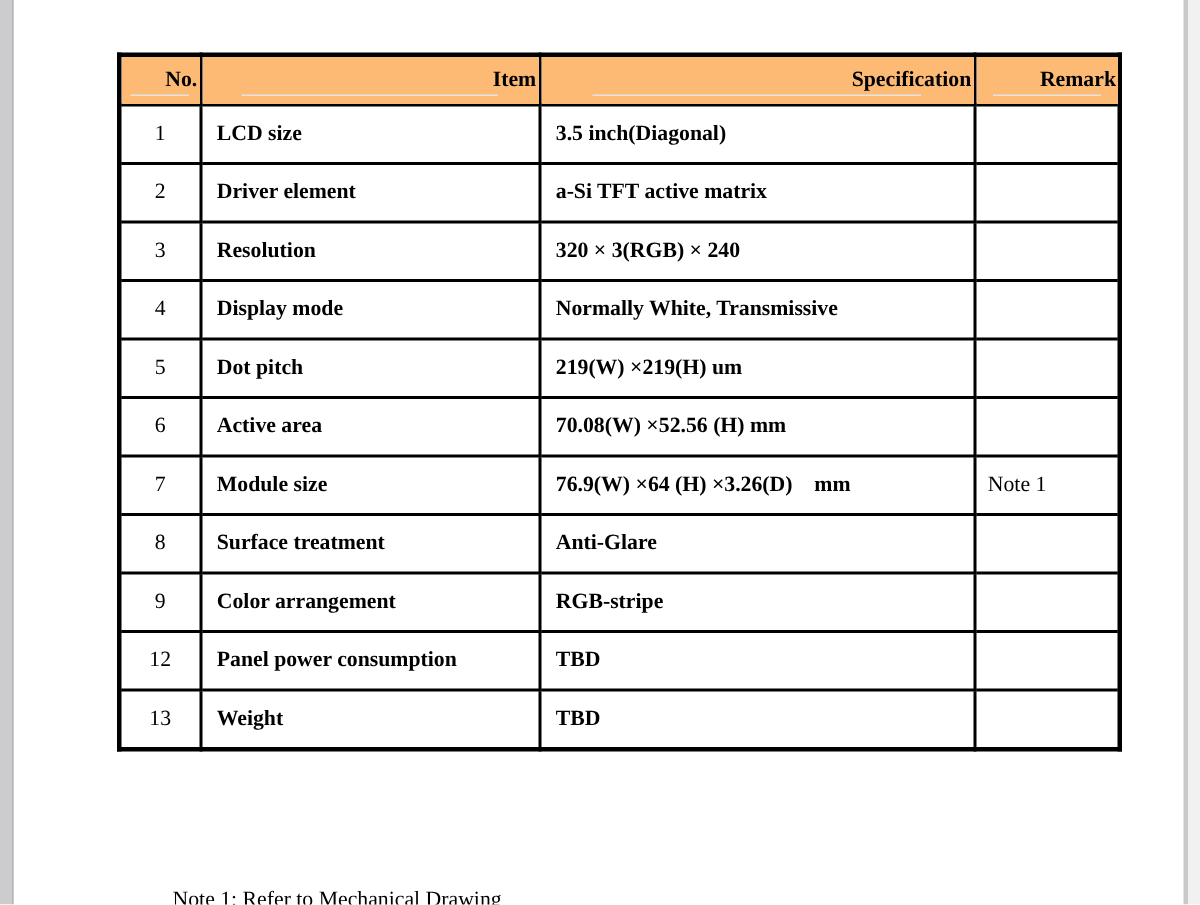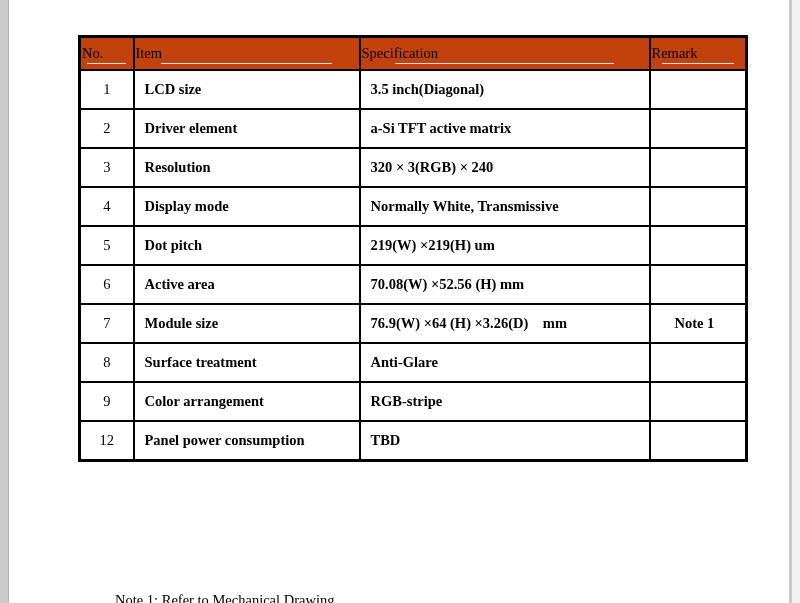--- a/index.html
+++ b/index.html
@@ -39,26 +39,26 @@
     width: 667px;
     border-collapse: collapse;
     table-layout: fixed;
     border: 3px solid #000;
   }
   .spec-table col.c-no     { width: 54px; }
   .spec-table col.c-item   { width: 226px; }
   .spec-table col.c-spec   { width: 290px; }
   .spec-table col.c-remark { width: 97px; }
   .spec-table th {
-    background: #c2410c;
+    background: #fdba74;
     border: 2px solid #000;
     height: 29px;
     font-size: 14.5px;
-    font-weight: normal;
-    text-align: left;
+    font-weight: bold;
+    text-align: right;
     vertical-align: middle;
     position: relative;
   }
   .spec-table th::after {
     content: "";
     position: absolute;
     left: 12%; right: 12%;
     bottom: 5px;
     height: 1px;
     background: #e3e3e3;
@@ -79,22 +79,22 @@
     font-weight: bold;
     border-radius: 18px;
   }
   td.cell-spec {
     padding-left: 10px;
     font-weight: bold;
     white-space: pre-wrap;
     margin-left: 21px;
   }
   td.cell-remark {
-    padding-left: 24px;
-    font-weight: bold;
+    padding-left: 8px;
+    font-weight: normal;
   }
   .footnote {
     position: absolute;
     left: 115px;
     top: 592px;
     font-size: 14.5px;
     font-weight: normal;
     white-space: nowrap;
   }
 </style>
@@ -174,16 +174,22 @@
       <td class="cell-item">Color arrangement</td>
       <td class="cell-spec">RGB-stripe</td>
       <td class="cell-remark"></td>
     </tr>
     <tr>
       <td class="cell-no">12</td>
       <td class="cell-item">Panel power consumption</td>
       <td class="cell-spec">TBD</td>
       <td class="cell-remark"></td>
     </tr>
+    <tr>
+      <td class="cell-no">13</td>
+      <td class="cell-item">Weight</td>
+      <td class="cell-spec">TBD</td>
+      <td class="cell-remark"></td>
+    </tr>
   </tbody>
 </table>
 
 <div class="footnote">Note 1: Refer to Mechanical Drawing</div>
 
 </body></html>

